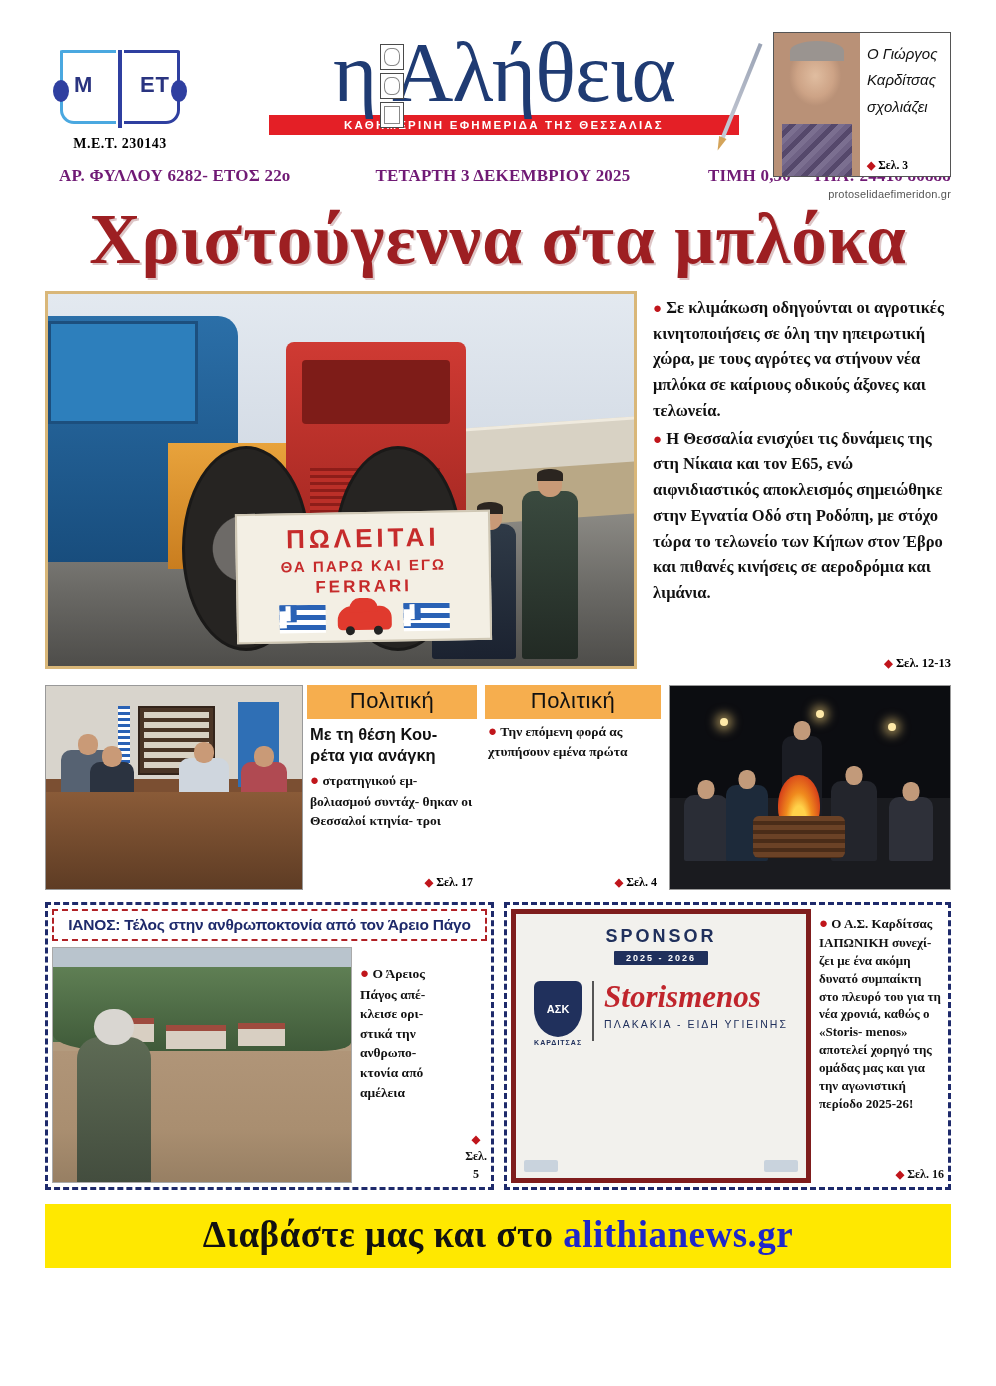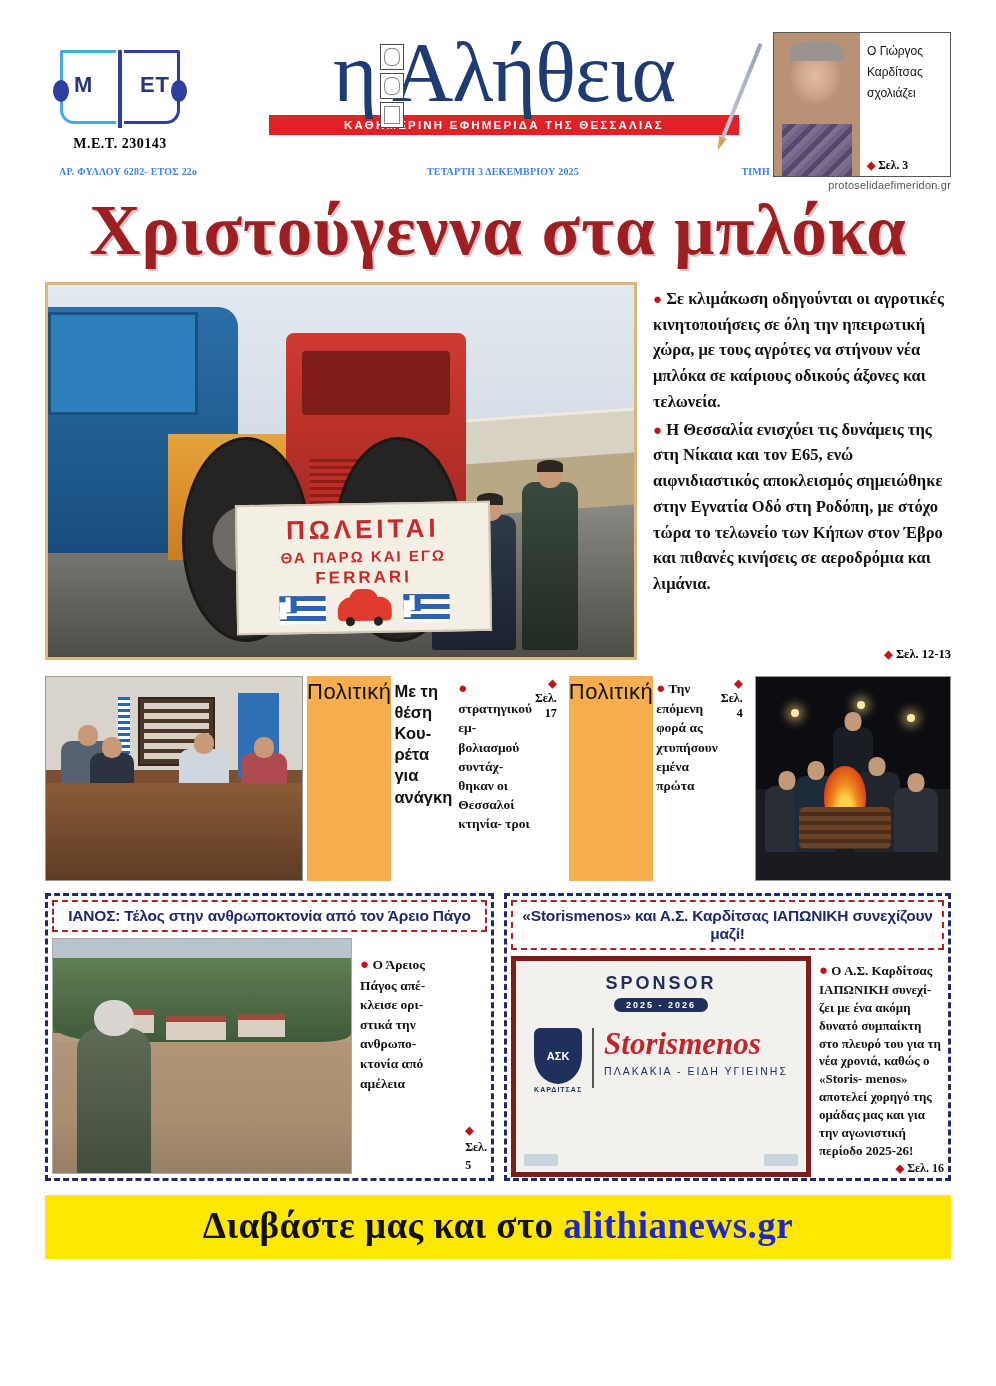--- a/index.html
+++ b/index.html
@@ -58,28 +58,28 @@
       radial-gradient(ellipse 26px 30px at 48% 30%, #e0bda0 0%, #cda386 70%, #b99177 100%),
       linear-gradient(#bfc6d2 0%, #7d8ba3 40%, #5d4a63 100%);
     position: relative; overflow:hidden;
   }
   .columnist-photo::after {
     content:""; position:absolute; left:8px; right:8px; bottom:0; height:52px;
     background: repeating-linear-gradient(135deg, #6f6285 0 5px, #55486b 5px 10px, #7b6f90 10px 15px);
   }
   .columnist-photo .hair { position:absolute; left:16px; right:16px; top:8px; height:20px; background:#9a9490; border-radius:50% 50% 0 0; }
   .columnist-text { flex: 1; padding: 8px 6px 4px 7px; display:flex; flex-direction:column; justify-content:flex-start; }
-  .columnist-text div.line { font-size: 12px; color:#111; line-height:1.75; font-family:"Liberation Sans", sans-serif; }
+  .columnist-text div.line { font-size: 15px; color:#111; line-height:1.75; font-family:"Liberation Sans", sans-serif;font-style:italic; }
   .columnist-page { margin-top: auto; font-size: 11.5px; font-weight: bold; font-family:"Liberation Serif", serif; }
   .diamond { color:#c0151b; font-size: 11px; }
 
   
   .infoline {
     display: flex; align-items: baseline; margin-top: 6px;
-    font-family: "Liberation Serif", serif; font-weight: bold; font-size: 10px; color:#3b82f6;
+    font-family: "Liberation Serif", serif; font-weight: bold; font-size: 17px; color:#701a75;
     letter-spacing: .2px;
     justify-content: flex-end;
   }
   .infoline .issue { flex: 0 0 300px; padding-left: 14px; }
   .infoline .date { flex: 1; text-align: center; }
   .infoline .price { flex: 0 0 130px; text-align: right; }
   .infoline .phone { flex: 0 0 160px; text-align: right; }
   .watermark { text-align: right; font-size: 11px; color:#555; font-family:"Liberation Sans",sans-serif; margin-top:2px; letter-spacing:.2px;}
 
   
@@ -150,21 +150,21 @@
   .mpl-banner { position:absolute; right:9%; top:8%; width:16%; height:42%; background:#2f6fb5; }
   .mpl-flag { position:absolute; left:28%; top:10%; width:5%; height:34%; background: repeating-linear-gradient(#2a62b5 0 3px,#fff 3px 6px); }
   .mpl-table { position:absolute; left:0; right:0; bottom:0; height:48%; background: linear-gradient(#8a5b38,#5e3c24); }
   .mpl-p { position:absolute; bottom:34%; background:#3a4656; border-radius:10px 10px 0 0;}
   .mpl-p .h{position:absolute;left:50%;top:-16px;transform:translateX(-50%);width:20px;height:21px;background:#c99a77;border-radius:45%;}
   .mpl-p.a{left:6%;width:54px;height:70px;background:#566272;}
   .mpl-p.b{left:17%;width:44px;height:58px;background:#2b3340;}
   .mpl-p.c{left:52%;width:50px;height:62px;background:#cfd6de;}
   .mpl-p.d{right:6%;width:46px;height:58px;background:#b04a52;}
 
-  .politiki-col { flex: 0 0 170px; display:flex; flex-direction:row; }
+  .politiki-col { flex: 0 0 170px; display:flex; flex-direction:column; }
   .politiki-head {
     background:#f6ae4e; text-align:center; color:#111;
     font-family:"Liberation Sans", sans-serif; font-size: 22px; padding: 3px 0 5px;
     letter-spacing: .5px;
   }
   .politiki-title {
     font-family:"Liberation Sans", sans-serif; font-weight:bold; font-size:16.5px;
     line-height:1.28; color:#111; padding: 5px 3px 2px 3px;
   }
   .politiki-body {
@@ -209,25 +209,25 @@
   }
   .blp-hill{position:absolute;left:0;right:0;top:8%;height:36%;background:linear-gradient(#5f7f54,#3f5a39);border-radius:0 0 10% 20%;}
   .blp-bld{position:absolute;background:#d8cfc2;border-top:6px solid #9e4b3e;}
   .blp-bld.b1{left:20%;top:30%;width:14%;height:10%;}
   .blp-bld.b2{left:38%;top:33%;width:20%;height:10%;}
   .blp-bld.b3{left:62%;top:32%;width:16%;height:10%;}
   .blp-water{position:absolute;left:0;right:0;top:44%;bottom:0;background:linear-gradient(#b09578,#a98e70 60%,#977f63);}
   .blp-man{position:absolute;left:8%;bottom:0;width:74px;height:145px;background:linear-gradient(#5e6b55,#434d3e);border-radius:22px 22px 0 0;}
   .blp-man .h{position:absolute;left:50%;top:-28px;transform:translateX(-50%);width:40px;height:36px;background:#d9d6d1;border-radius:48%;}
   .bl-text { flex:1; font-family:"Liberation Serif", serif; font-weight:bold; font-size:13.5px; line-height:1.45; color:#111; display:flex; flex-direction:row; padding-top:16px;gap:24px;}
-  .bl-text .pageref2 { margin-top:auto; text-align:left; font-size:12px;font-family:Liberation Serif, serif; }
+  .bl-text .pageref2 { margin-top:auto; text-align:center; font-size:12px;font-family:Liberation Serif, serif; }
 
   .br-ad { flex: 0 0 300px; border:5px solid #7f1d1d; background:#f2f1ed; position:relative; display:flex; flex-direction:column; align-items:center; padding-top:12px; }
   .ad-sponsor { font-family:"Liberation Sans",sans-serif; font-weight:bold; font-size:18px; letter-spacing:3px; color:#20305c; }
-  .ad-years { margin-top:4px; background:#20305c; color:#fff; font-size:9px; font-weight:bold; letter-spacing:2px; padding:2px 12px; border-radius:7px; }
+  .ad-years { margin-top:4px; background:#20305c; color:#fff; font-size:9px; font-weight:bold; letter-spacing:2px; padding:2px 12px; border-radius:1px; }
   .ad-main { display:flex; gap:10px; margin-top:16px; }
   .ad-crest { width:48px; height:56px; background:#20305c; border-radius:6px 6px 50% 50%; display:flex; align-items:center; justify-content:center; color:#fff; font-size:11px; font-weight:bold; }
   .ad-div { width:2px; height:60px; background:#555; }
   .ad-brand { font-family:"Liberation Serif", serif; font-style:italic; font-weight:bold; font-size:31px; color:#c0252c; line-height:1; }
   .ad-sub { font-family:"Liberation Sans",sans-serif; font-size:10.5px; letter-spacing:2px; color:#20305c; margin-top:6px; }
   .ad-club { font-size:7px; font-weight:bold; color:#20305c; letter-spacing:1px; margin-top:2px; }
   .ad-foot { position:absolute; bottom:6px; left:8px; right:8px; display:flex; justify-content:space-between; align-items:center; font-size:7px; color:#8a8a8a; }
   .ad-foot .logo-chip { width:34px; height:12px; background:#c9d3dd; border-radius:2px; }
   .br-text { flex:1; font-family:"Liberation Serif", serif; font-weight:bold; font-size:13px; line-height:1.38; color:#111; display:flex; flex-direction:column; padding-top:4px; }
   .br-text .pageref2 { margin-top:auto; text-align:right; font-size:12px; }
@@ -442,21 +442,20 @@
           </div>
           <div class="pageref2">
             <span class="diamond">◆</span>
             <span>Σελ. 5</span>
           </div>
         </div>
       </div>
     </div>
 
     <div class="dashbox right">
-      <div class="dash-title">«Storismenos» και Α.Σ. Καρδίτσας ΙΑΠΩΝΙΚΗ συνεχίζουν μαζί!</div>
       <div class="dash-inner">
         <div class="br-ad">
           <div class="ad-sponsor">SPONSOR</div>
           <div class="ad-years">2025 - 2026</div>
           <div class="ad-main">
             <div style="text-align:center">
               <div class="ad-crest">ΑΣΚ</div>
               <div class="ad-club">ΚΑΡΔΙΤΣΑΣ</div>
             </div>
             <div class="ad-div"></div>

